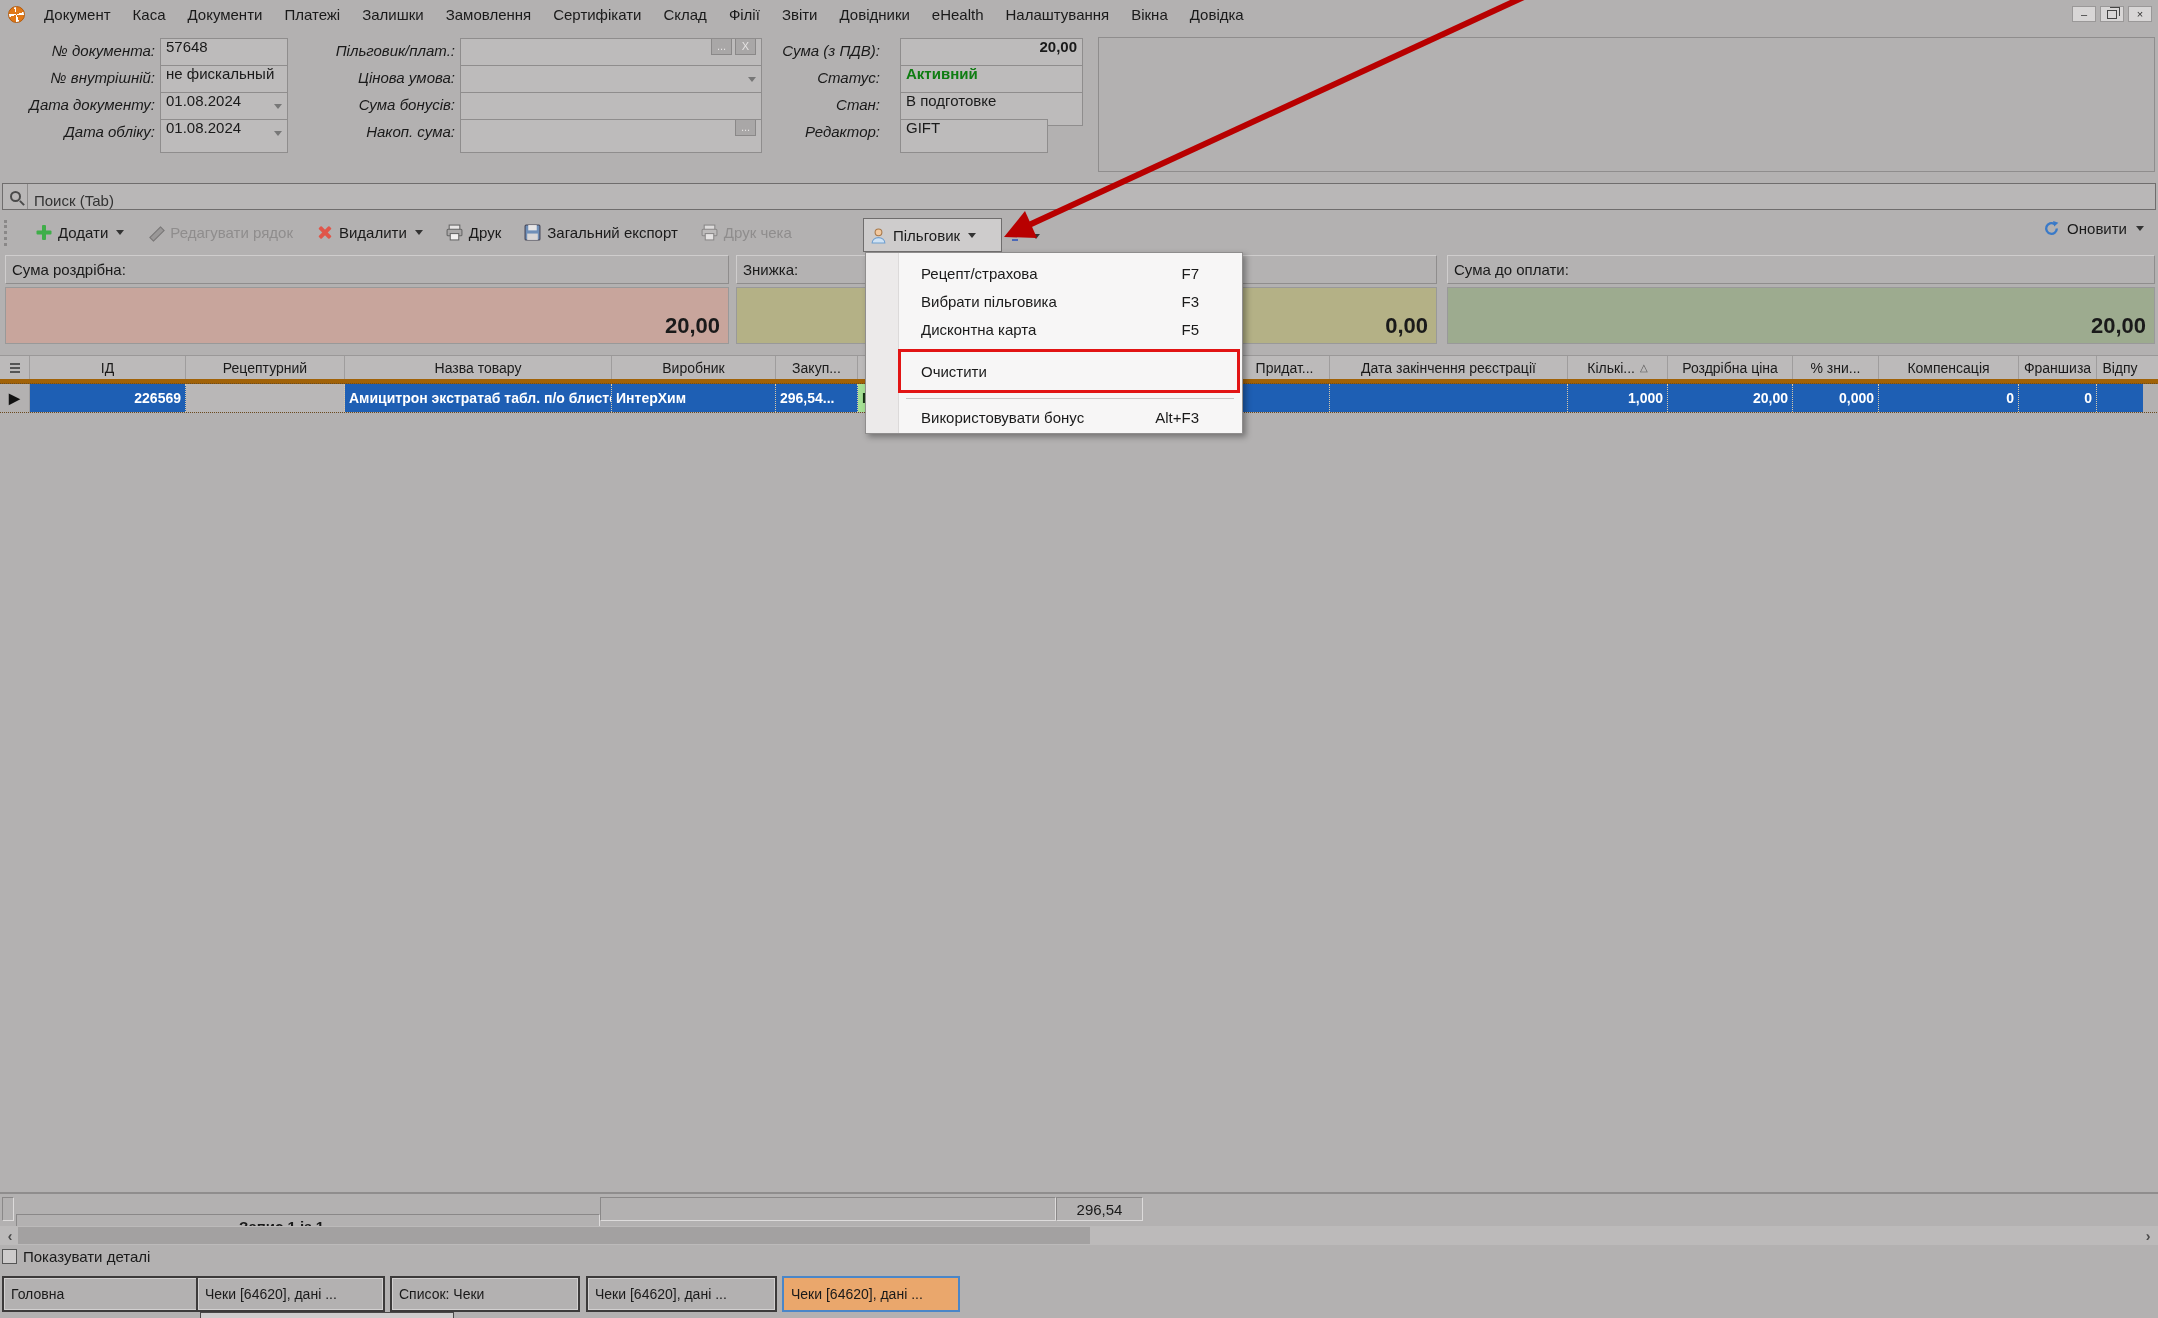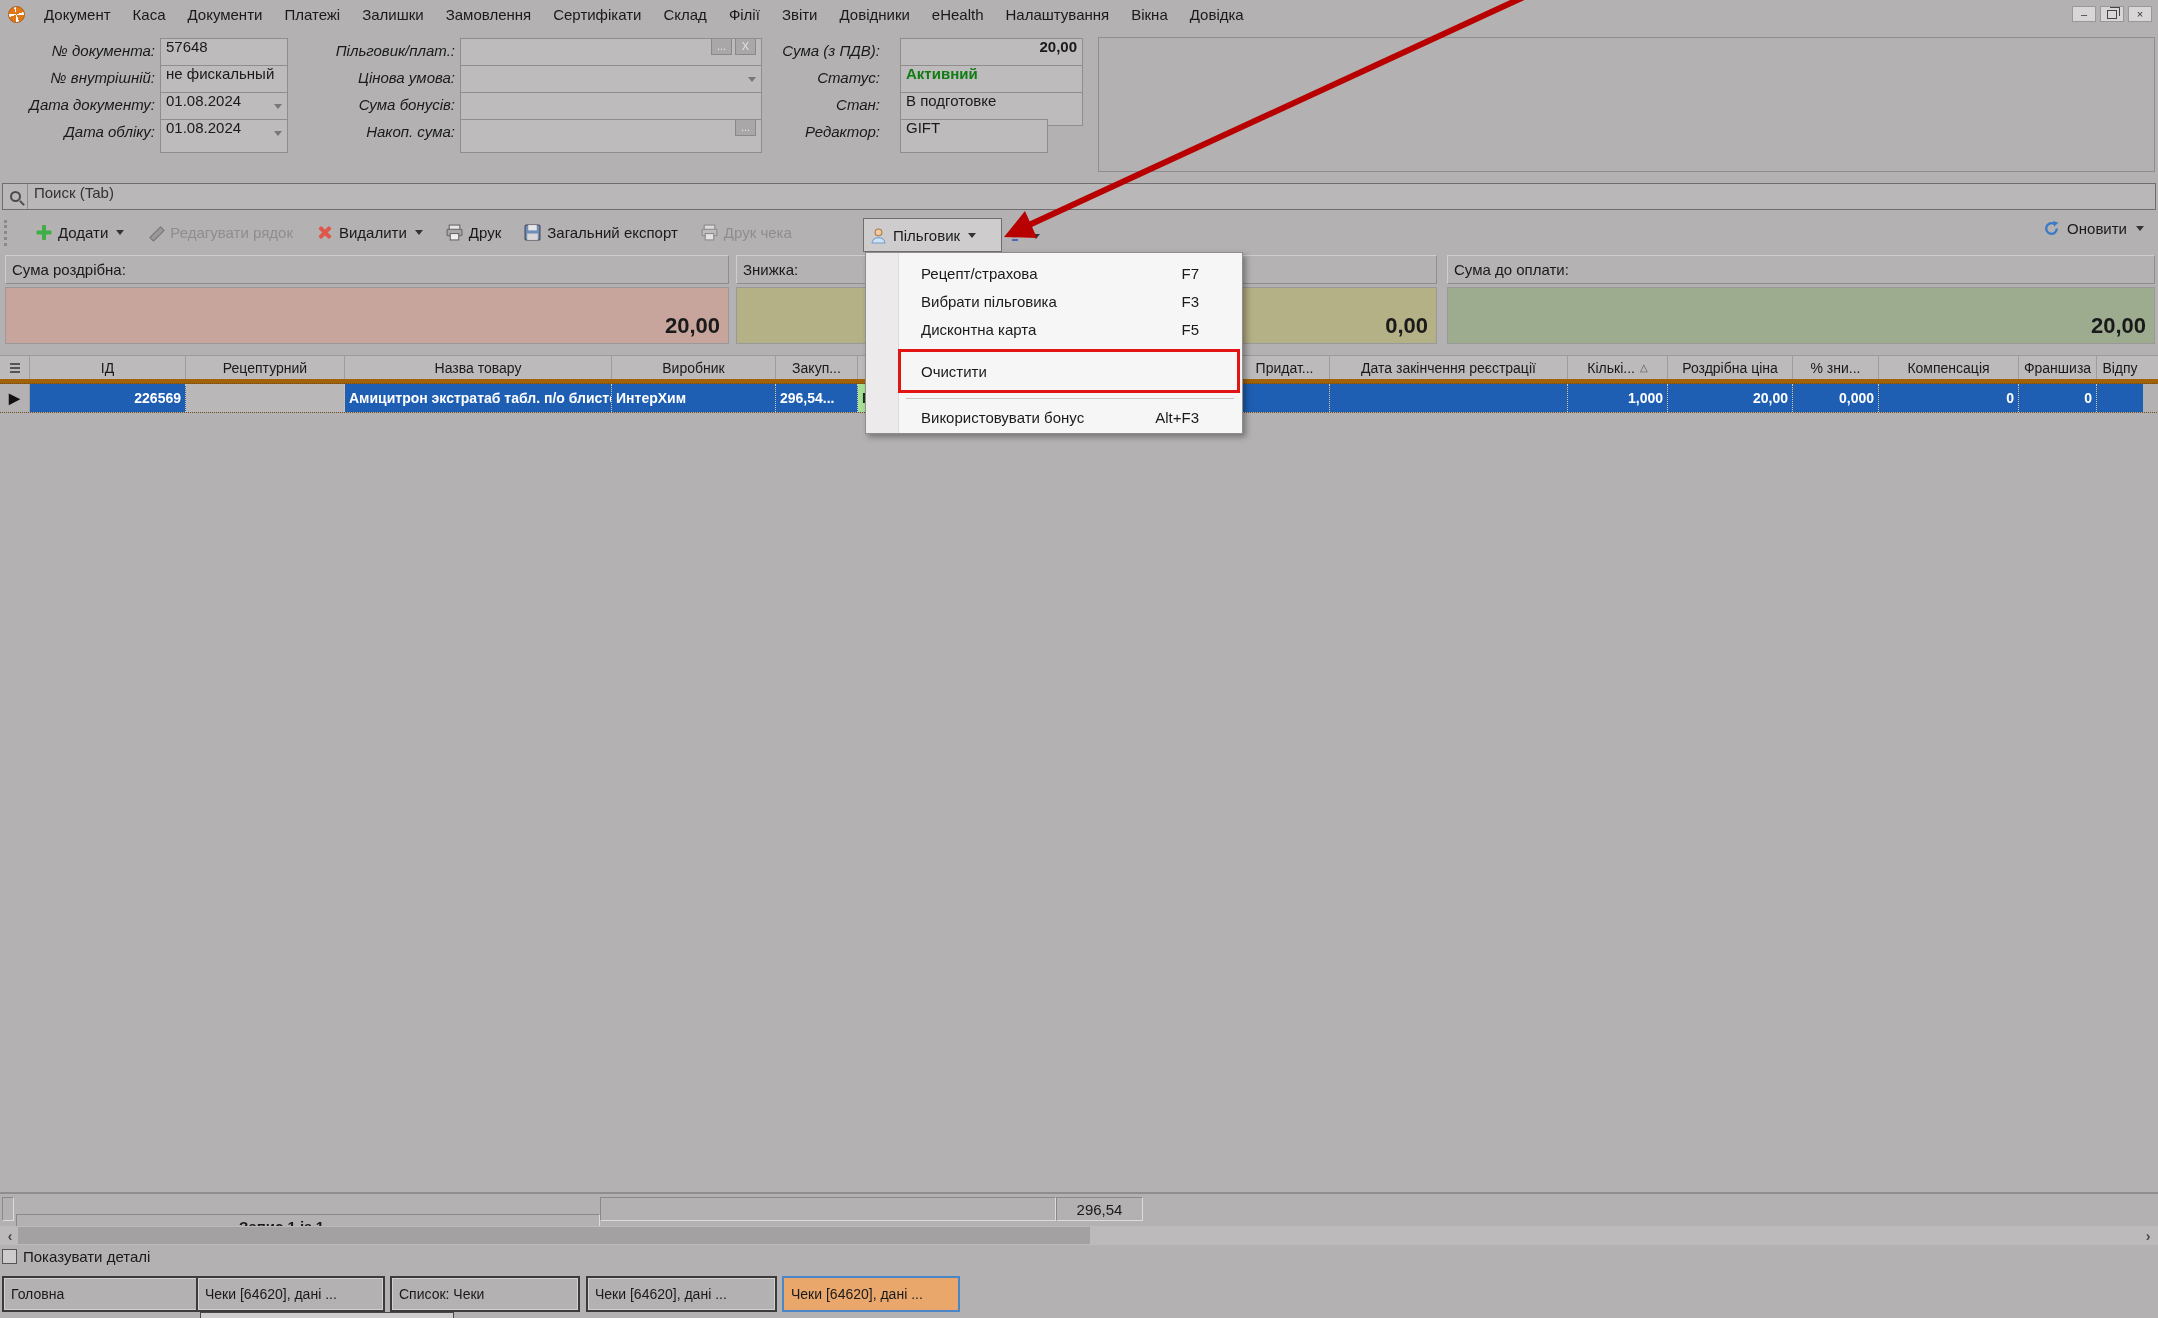--- a/index.html
+++ b/index.html
@@ -21,21 +21,21 @@
   .ffield{position:absolute;height:24px;background:#bdbbbb;border:1px solid #8f8d8d;box-sizing:border-box;
           display:flex;align-items:flex-end;padding:16px 5px;white-space:nowrap;overflow:hidden;}
   .ffield .val{flex:1;}
   .chev{width:0;height:0;border-left:4px solid transparent;border-right:4px solid transparent;border-top:5px solid #777;}
   .inbtn{width:21px;height:18px;background:#a9a7a7;border:1px solid #8a8888;color:#e5e3e3;font-size:11px;
          display:flex;align-items:center;justify-content:center;margin-left:3px;box-sizing:border-box;}
   #bigpanel{left:1098px;top:37px;width:1057px;height:135px;border:1px solid #8f8d8d;box-sizing:border-box;}
   .status-green{color:#0f7d12;font-weight:bold;}
   
   #searchbar{left:2px;top:183px;width:2154px;height:27px;background:#b9b7b7;border:1px solid #6f6d6d;
-             box-sizing:border-box;display:flex;align-items:flex-start;}
+             box-sizing:border-box;display:flex;align-items:flex-end;}
   #searchicon{width:24px;height:25px;border-right:1px solid #8f8d8d;display:flex;align-items:center;justify-content:center;}
   .mag{position:relative;width:11px;height:11px;border:2px solid #4a4a4a;border-radius:50%;box-sizing:border-box;}
   .mag::after{content:"";position:absolute;width:6px;height:2px;background:#4a4a4a;transform:rotate(45deg);left:7px;top:9px;}
   #searchph{margin-left:6px;color:#333;}
   
   #toolbar{left:0;top:213px;width:2158px;height:39px;display:flex;align-items:center;gap:9px;}
   .grip{width:4px;height:26px;border-left:3px dotted #8a8888;margin:0 8px 0 4px;}
   .tbtn{display:inline-flex;align-items:center;gap:6px;padding:4px 7px;white-space:nowrap;cursor:default;}
   .tbtn.disabled{color:#8f8d8d;}
   .icon16{width:17px;height:17px;display:inline-block;position:relative;}

